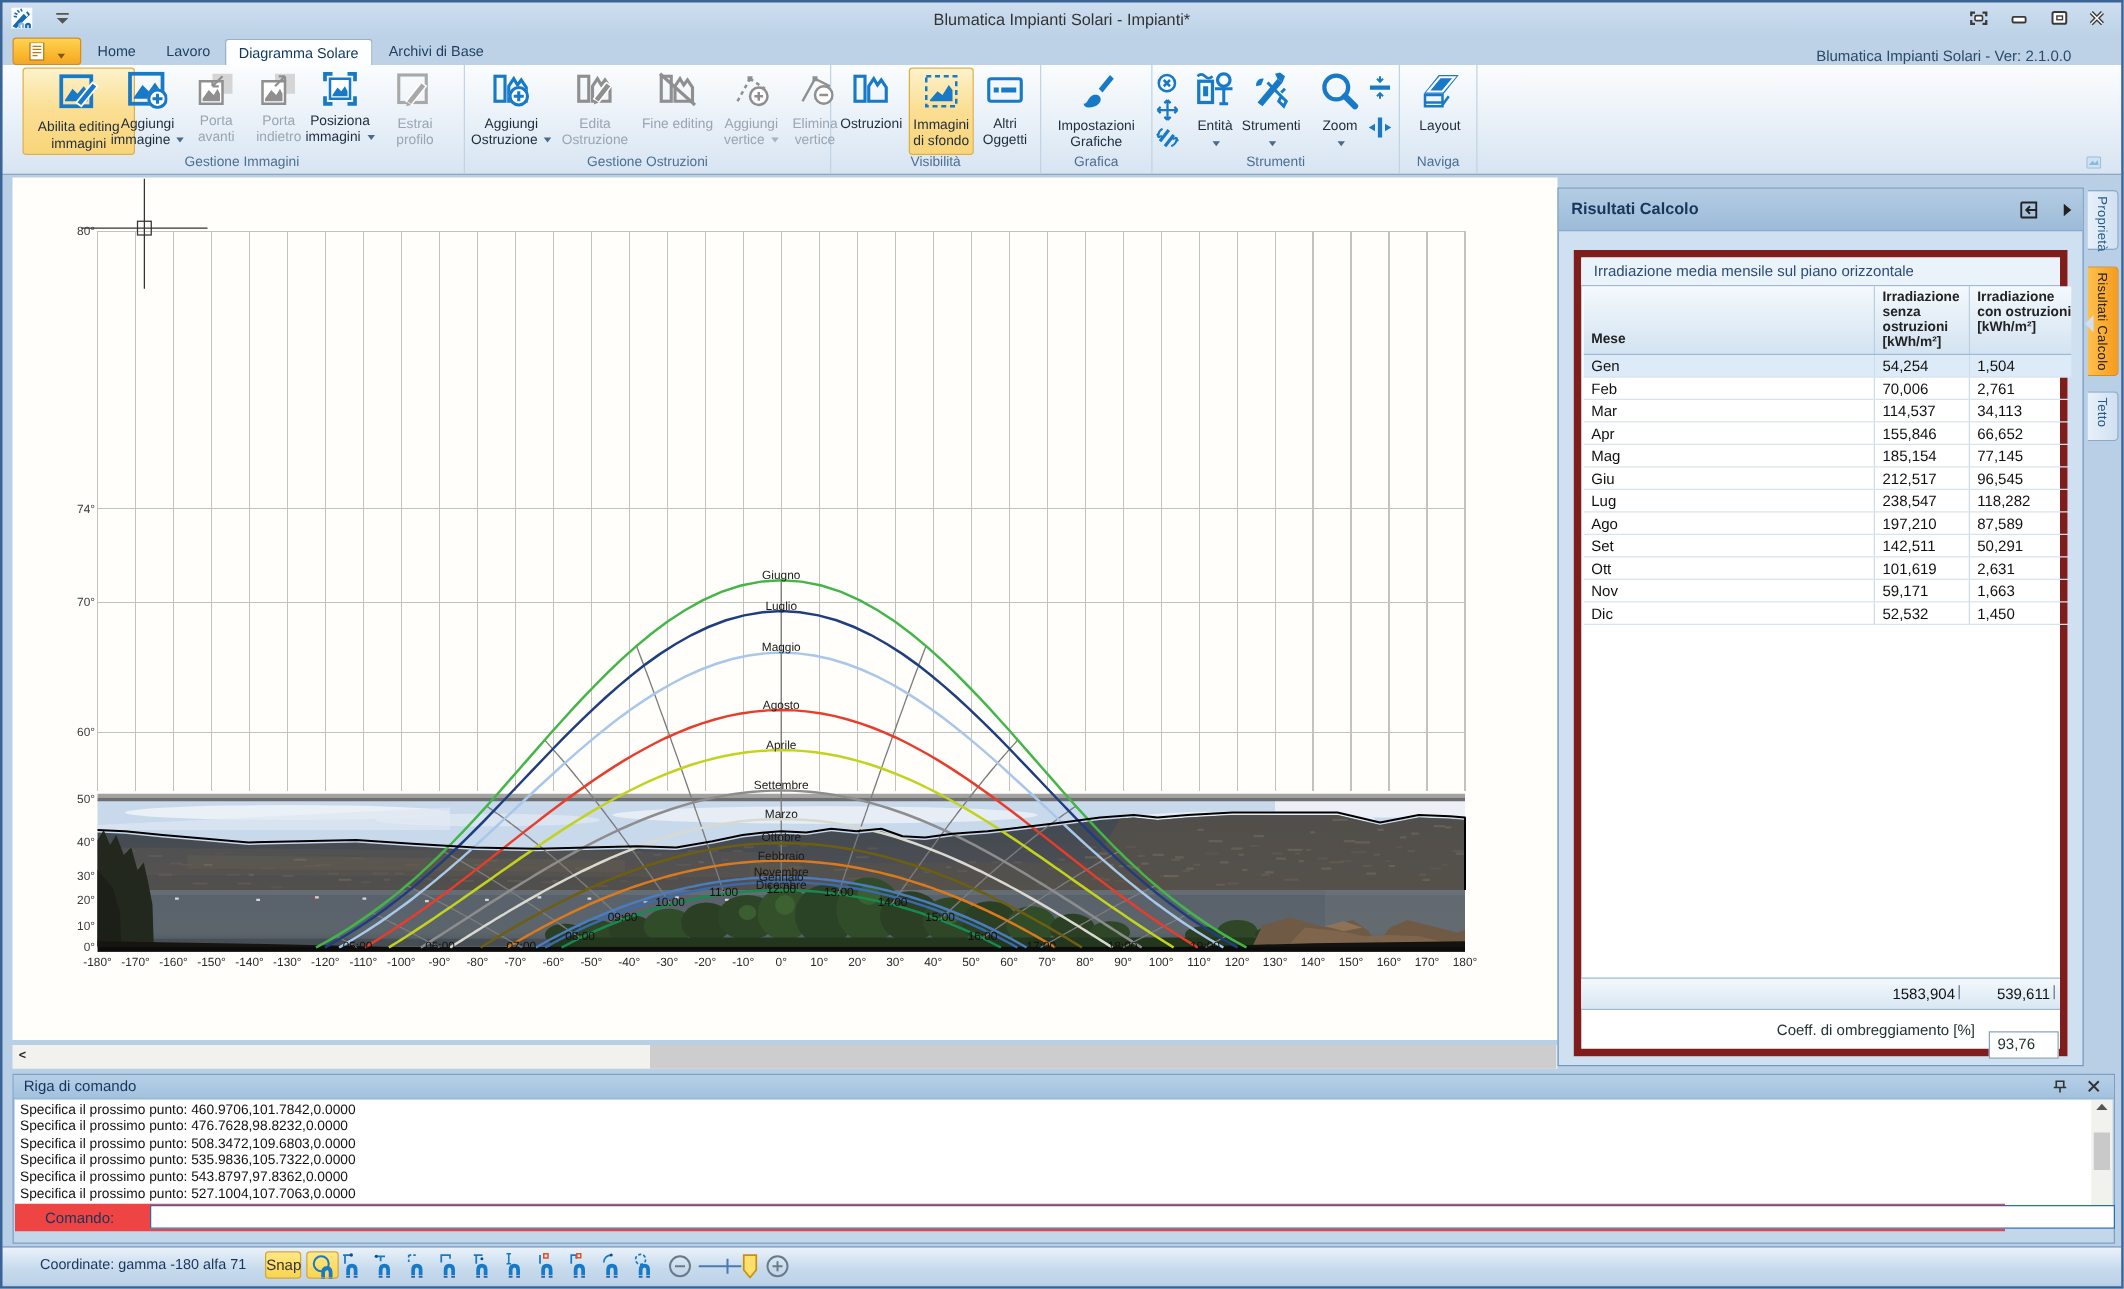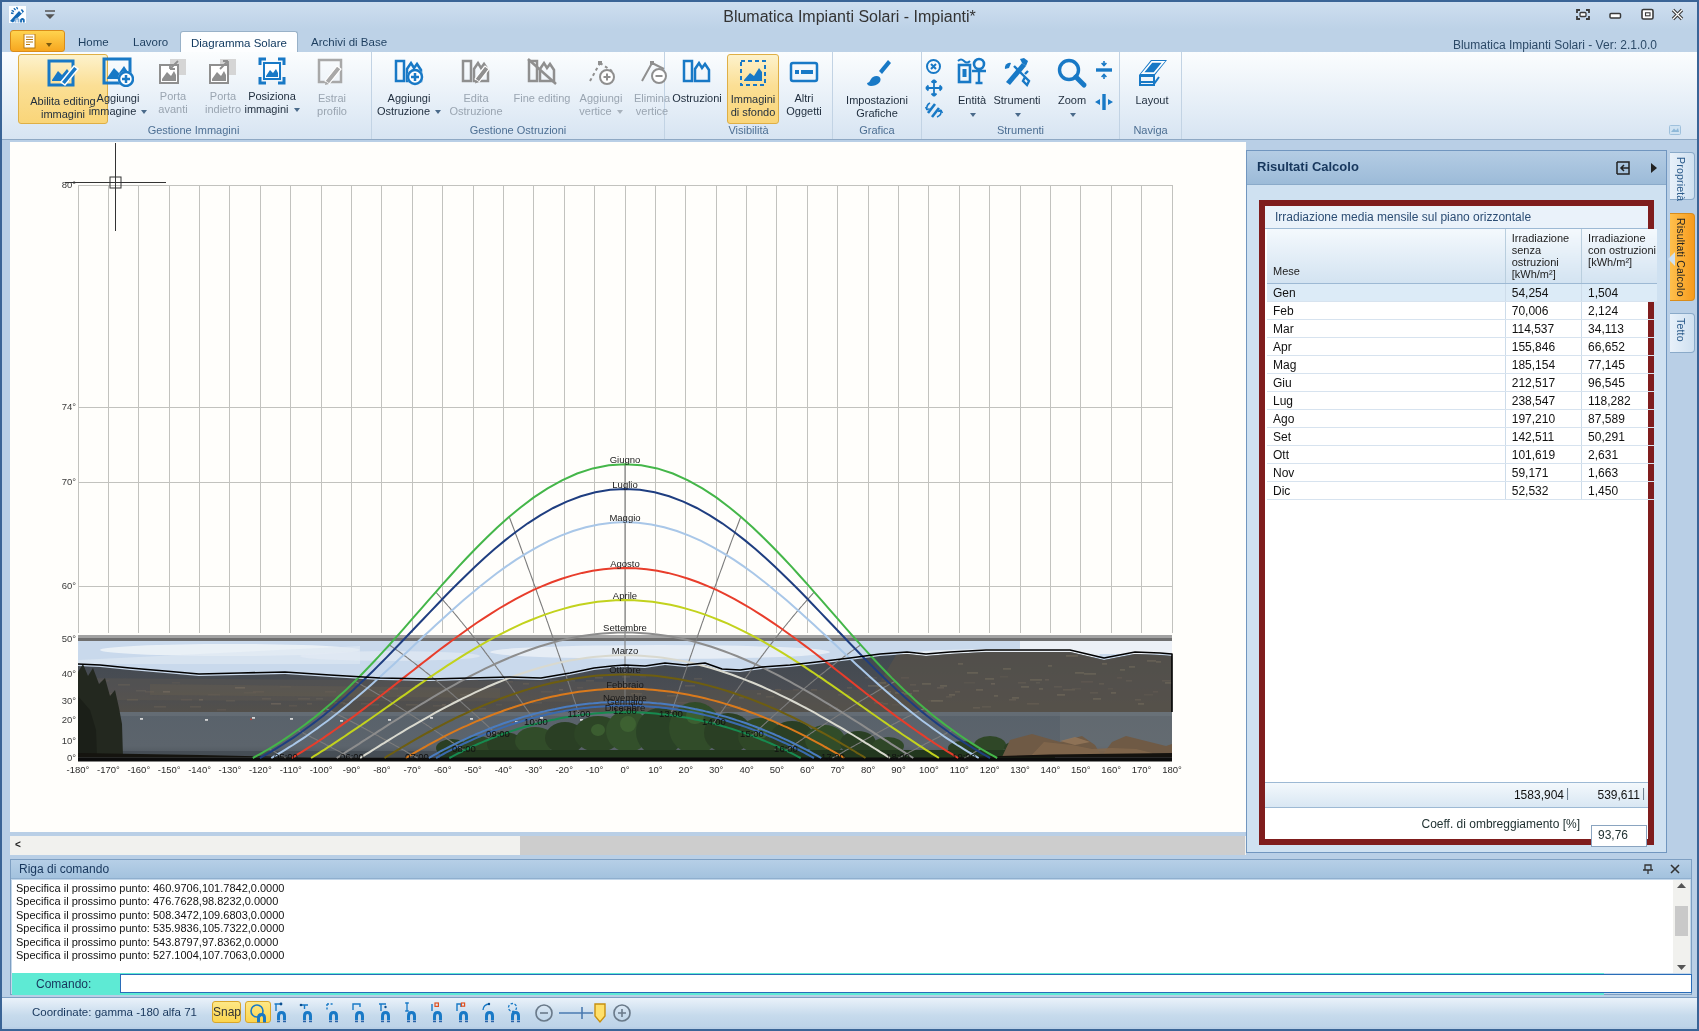--- a/index.html
+++ b/index.html
@@ -1,20 +1,20 @@
 <!DOCTYPE html>
 <html><head><meta charset="utf-8"><style>
 *{margin:0;padding:0;box-sizing:border-box}
 html,body{width:1699px;height:1031px;overflow:hidden;font-family:"Liberation Sans",sans-serif}
 body{position:relative;background:#b9cfe6}
 #frame{left:0;top:0;width:1699px;height:1031px;border:2px solid #3a6496;z-index:99;pointer-events:none}
 .abs{position:absolute}
 
 #titlebar{left:2px;top:0;width:1695px;height:29px;background:linear-gradient(#cfdff0,#bdd2e7)}
-#title{width:100%;text-align:center;top:8px;font-size:16px;color:#333}
+#title{width:100%;text-align:center;top:8px;font-size:13px;color:#333}
 
 #tabrow{left:2px;top:29px;width:1695px;height:24px;background:#bdd2e7}
 .tab{top:2px;height:22px;line-height:22px;font-size:11.5px;color:#1d3e5f;padding:0 12px}
 .tab.active{background:#fdfeff;border:1px solid #98b1c8;border-bottom:none;border-radius:3px 3px 0 0;color:#123a60}
 #appbtn{left:8px;top:1px;width:55px;height:22px;border-radius:3px;
  background:linear-gradient(#ffd34e,#f7a720);border:1px solid #d98c1a;text-align:center}
 
 #ribbon{left:2px;top:52px;width:1695px;height:88px;background:linear-gradient(#fbfdfe,#e2ecf6 70%,#d7e4f2);border-bottom:1px solid #8ea8c4}
 .grp{top:0;height:87px;border-right:1px solid #c2d3e4}
 .grplbl{bottom:3px;width:100%;text-align:center;font-size:11px;color:#4d6f93}
@@ -29,41 +29,41 @@
 #canvas{left:10px;top:142px;width:1236px;height:690px;background:#fffefb}
 #hscroll{left:10px;top:836px;width:1236px;height:19px;background:#f1f1ee}
 #hthumb{left:510px;top:0;width:725px;height:19px;background:#cdcdcd}
 
 #rpanel{left:1246px;top:150px;width:421px;height:703px;background:#cfe1f1;border:1px solid #7196bf}
 #rphead{left:0;top:0;width:100%;height:34px;background:linear-gradient(#b4cce4,#9cbbd8);border-bottom:1px solid #8aaac9}
 #rpbox{left:12px;top:49px;width:395px;height:645px;background:#fff;border:6px solid #7f1d1d}
 #rpboxtitle{left:0;top:0;width:100%;height:23px;background:#eaf2fa;border-bottom:1px solid #9db9d4;
  font-size:12px;color:#2c4d74;line-height:23px;padding-left:10px}
 table#irr{border-collapse:collapse;position:absolute;left:2px;top:23px;width:390px;font-size:12px;color:#111}
-#irr th{font-weight:normal;text-align:left;vertical-align:top;background:linear-gradient(#f4f9fd,#d3e3f1);
+#irr th{font-weight:bold;text-align:left;vertical-align:top;background:linear-gradient(#f4f9fd,#d3e3f1);
  border-bottom:1px solid #9db9d4;border-right:1px solid #b9cede;padding:3px 0 3px 6px;font-size:11px;color:#222;white-space:nowrap}
 #irr td{border-bottom:1px solid #d7e3ef;border-right:1px solid #cddcea;padding:0 0 0 6px;height:18px}
 #irr .c1{width:237px}
 #irr .c2{width:76px}
 #irr .c3{width:75px;border-right:none}
 #irr tr.sel td{background:#dcebf7}
 #totrow{left:0;bottom:31px;width:100%;height:26px;background:linear-gradient(#f3f8fc,#d9e7f3);
  border-top:1px solid #9db9d4;border-bottom:1px solid #9db9d4;font-size:12px;color:#111}
 #coefrow{left:0;bottom:0;width:100%;height:30px;font-size:12px;color:#233}
 
 .stab{left:1670px;width:25px;background:linear-gradient(90deg,#e8f1fa,#cfe0f0);border:1px solid #8aaac9;border-left:none;
  border-radius:0 4px 4px 0;color:#2a5a8a;font-size:12px}
 .stab div{writing-mode:vertical-rl;white-space:nowrap;margin:4px 0 0 5px;font-size:10.5px;letter-spacing:0.2px}
 .stab.on{background:linear-gradient(90deg,#ffc04d,#f79b1d);color:#222;border-color:#d98c1a}
 
 #cmdpanel{left:10px;top:859px;width:1682px;height:136px;background:#c3d7ea;border:1px solid #7e9fc2}
 #cmdhead{left:0;top:0;width:100%;height:19px;background:linear-gradient(#b6cfe7,#a3c2de);font-size:12px;color:#17365c;line-height:19px;padding-left:8px;border-bottom:1px solid #8fafce}
 #cmdtext{left:1px;top:20px;width:1663px;height:93px;background:#fff;font-size:11px;color:#111;padding:2px 0 0 4px;line-height:13.4px}
 #vscroll{right:1px;top:20px;width:17px;height:93px;background:#f1f1ee}
-#cmdrow{left:1px;top:113px;width:1592px;height:22px;background:#5eead4;font-size:12px;color:#17365c}
+#cmdrow{left:1px;top:103px;width:1592px;height:22px;background:#ef4444;font-size:12px;color:#17365c}
 #cmdinput{left:108px;top:1px;width:1572px;height:19px;background:#fff;border:1px solid #2a6cb8}
 
 #statusbar{left:2px;top:997px;width:1695px;height:30px;background:linear-gradient(#eaf2fa,#c6daec 60%,#bdd3e8);border-top:1px solid #7e9fc2}
 .ybtn{top:3px;height:22px;background:linear-gradient(#fee886,#fbd44e);border:1px solid #d9a62a;border-radius:3px;font-size:12px;color:#333;text-align:center;line-height:20px}
 </style></head>
 <body>
 <div id="frame" class="abs"></div>
 <div id="titlebar" class="abs">
  <svg class="abs" style="left:7px;top:6px" width="17" height="17" viewBox="0 0 17 17">
   <rect x="0" y="0" width="17" height="17" fill="#fdfeff"></rect>
@@ -669,21 +669,21 @@
             <th class="c3">Irradiazione<br>con ostruzioni<br>[kWh/m²]</th>
           </tr>
           <tr class="sel">
             <td class="c1">Gen</td>
             <td class="c2">54,254</td>
             <td class="c3">1,504</td>
           </tr>
           <tr>
             <td class="c1">Feb</td>
             <td class="c2">70,006</td>
-            <td class="c3">2,124</td>
+            <td class="c3">2,761</td>
           </tr>
           <tr>
             <td class="c1">Mar</td>
             <td class="c2">114,537</td>
             <td class="c3">34,113</td>
           </tr>
           <tr>
             <td class="c1">Apr</td>
             <td class="c2">155,846</td>
             <td class="c3">66,652</td>

